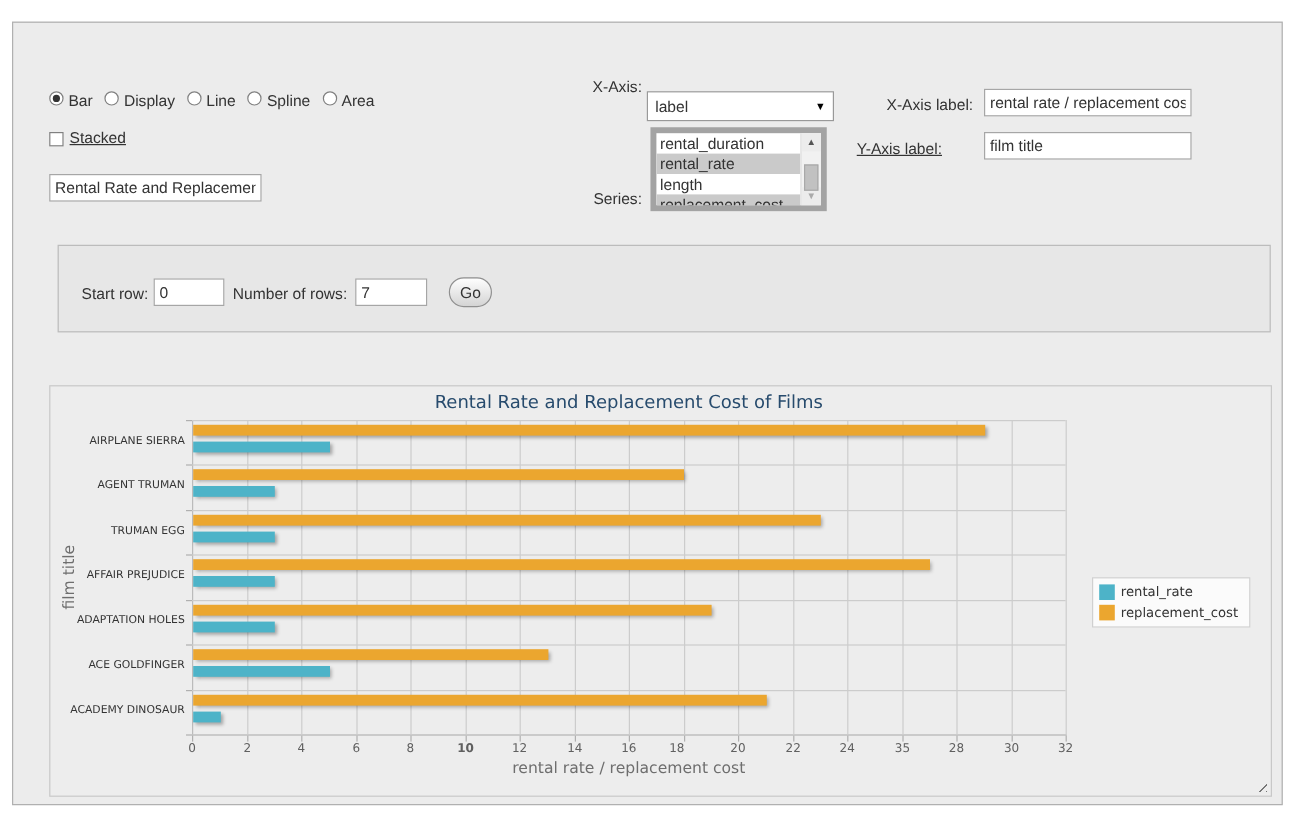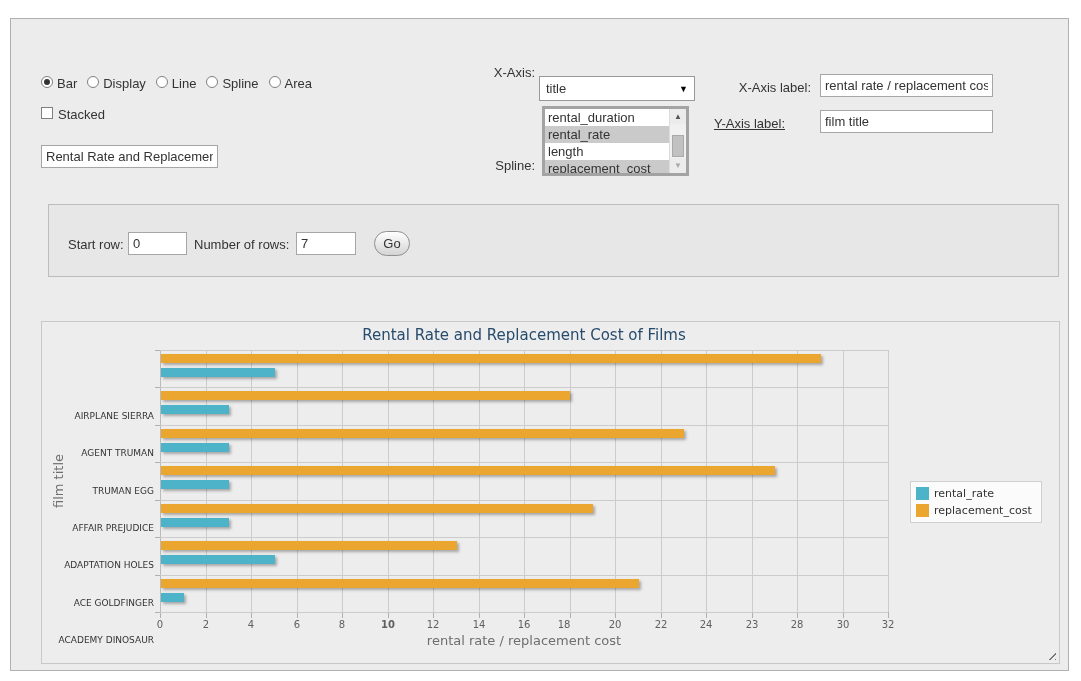--- a/index.html
+++ b/index.html
@@ -10,35 +10,35 @@
   .frame { position: absolute; left: 10px; top: 18px; width: 1059px; height: 653px;
            background: #ececec; border: 1px solid #b0b0b0; }
   .legend-tab { position: absolute; left: 30px; top: 7px; background: #fff; border: 1px solid #c9c9c9;
                 box-shadow: 2px 2px 4px rgba(0,0,0,.35); padding: 5px 13px; font-weight: bold; font-size: 13px; z-index: 5; }
 
   
   .radio-group { position: absolute; left: 30px; top: 57px; display: flex; align-items: center; gap: 10px; }
   .radio-item { display: inline-flex; align-items: flex-start; gap: 4px; cursor: default; }
   .radio-circle { width: 12px; height: 12px; border: 1px solid #808080; border-radius: 50%; background: #fff; position: relative; flex: none; }
   .radio-circle.checked::after { content: ''; position: absolute; left: 2px; top: 2px; width: 6px; height: 6px; border-radius: 50%; background: #333; }
-  .check-row { position: absolute; left: 30px; top: 88px; display: inline-flex; align-items: flex-start; gap: 5px; }
+  .check-row { position: absolute; left: 30px; top: 88px; display: inline-flex; align-items: flex-end; gap: 5px; text-decoration: underline; }
   .check-box { width: 12px; height: 12px; border: 1px solid #808080; background: #fff; flex: none; }
 
   .txt { position: absolute; border: 1px solid #a6a6a6; background: #fff; height: 23px; padding: 0 4px;
          font-family: "Liberation Sans", sans-serif; font-size: 13px; color: #333; }
   .lbl { position: absolute; white-space: nowrap; }
   .lbl.r { text-align: right; }
 
   .select-fake { position: absolute; left: 528px; top: 57px; width: 156px; height: 25px; background: #fff;
                  border: 1px solid #999; display: flex; align-items: center; padding: 0 6px; }
   .select-fake .sel-text { flex: 1; overflow: hidden; white-space: nowrap; }
   .select-arrow { font-size: 9px; color: #000; flex: none; }
 
   .listbox { position: absolute; left: 531px; top: 87px; width: 147px; height: 70px; background: #fff;
-             border: 3px solid #a3a3a3; display: flex; }
+             border: 5px solid #a3a3a3; display: flex; }
   .lb-options { flex: 1; overflow: hidden; }
   .lb-option { height: 17px; line-height: 17px; padding: 0 3px; white-space: nowrap; overflow: hidden; }
   .lb-option.selected { background: #cacaca; }
   .lb-scroll { width: 17px; flex: none; background: #f1f1f1; border-left: 1px solid #dcdcdc; display: flex; flex-direction: column; position: relative; }
   .lb-btn { height: 15px; font-size: 8px; text-align: center; line-height: 15px; background: #ececec; color: #555; }
   .lb-btn.dim { color: #aaa; }
   .lb-thumb { position: absolute; left: 2px; top: 26px; width: 12px; height: 22px; background: #c1c1c1; border: 1px solid #a9a9a9; }
 
   
   .panel { position: absolute; left: 37px; top: 185px; width: 1011px; height: 73px; background: #e7e7e7; border: 1px solid #bcbcbc; }
@@ -48,21 +48,21 @@
   
   .chart-box { position: absolute; left: 30px; top: 302px; width: 1019px; height: 343px; background: #ededed; border: 1px solid #c8c8c8; }
   .chart-font { font-family: "DejaVu Sans", sans-serif; }
   .chart-title { position: absolute; left: 0; top: 4px; width: 964px; text-align: center; font-size: 15px; color: #274b6d; }
   .plot { position: absolute; left: 118px; top: 28px; width: 728px; height: 262px; }
   .gridline-v { position: absolute; top: 0; width: 1px; height: 100%; background: #ccc; }
   .gridline-h { position: absolute; left: 0; width: 100%; height: 1px; background: #ccc; }
   .axis-line-x { position: absolute; left: 118px; top: 290px; width: 729px; height: 1px; background: #b0b0b0; }
   .axis-line-y { position: absolute; left: 118px; top: 28px; width: 1px; height: 263px; background: #bbb; }
   .bar { position: absolute; height: 9px; box-shadow: 2px 2px 3px rgba(0,0,0,.3); }
-  .cat-label { position: absolute; left: 2px; width: 110px; text-align: right; font-size: 9px; color: #333; margin-top: 48px; }
+  .cat-label { position: absolute; left: 2px; width: 110px; text-align: right; font-size: 9px; color: #333; }
   .tick-x { position: absolute; width: 1px; height: 5px; background: #b0b0b0; top: 291px; }
   .tick-y { position: absolute; width: 5px; height: 1px; background: #b0b0b0; left: 113px; }
   .tick-label { position: absolute; top: 297px; width: 30px; text-align: center; font-size: 10px; color: #606060; }
   .xaxis-title { position: absolute; left: 118px; top: 311px; width: 728px; text-align: center; font-size: 13px; color: #6e6e6e; }
   .yaxis-title { position: absolute; left: -103px; top: 151px; width: 240px; height: 16px; text-align: center;
                  transform: rotate(-90deg); font-size: 13px; color: #6e6e6e; }
   .chart-legend { position: absolute; left: 868px; top: 159px; background: #fbfbfb; border: 1px solid #d0d0d0;
                   padding: 5px 9px 5px 5px; display: flex; flex-direction: column; gap: 4px; font-size: 11px; }
   .legend-item { display: flex; align-items: center; gap: 5px; white-space: nowrap; }
   .legend-swatch { width: 13px; height: 13px; flex: none; }
@@ -101,25 +101,25 @@
 
     <div class="check-row">
       <span class="check-box"></span>
       <span>Stacked</span>
     </div>
 
     <input class="txt" style="left: 30px; top: 126px; width: 177px;" value="Rental Rate and Replacement Cost of Films">
 
     <div class="lbl r" style="left:429px; top:46px; width:95px;">X-Axis:</div>
     <div class="select-fake">
-      <span class="sel-text">title</span>
+      <span class="sel-text">label</span>
       <span class="select-arrow">▼</span>
     </div>
 
-    <div class="lbl r" style="left:429px; top:139px; width:95px;">Spline:</div>
+    <div class="lbl r" style="left:429px; top:139px; width:95px;">Series:</div>
     <div class="listbox">
       <div class="lb-options">
           <div class="lb-option">rental_duration</div>
           <div class="lb-option selected">rental_rate</div>
           <div class="lb-option">length</div>
           <div class="lb-option selected">replacement_cost</div>
         </div>
       <div class="lb-scroll">
         <div class="lb-btn">▲</div>
         <div style="flex:1"></div>
@@ -225,21 +225,21 @@
         <div class="tick-label" style="left: 467px;">16</div>
         <div class="tick-x" style="left: 528px;"></div>
         <div class="tick-label" style="left: 507px;">18</div>
         <div class="tick-x" style="left: 573px;"></div>
         <div class="tick-label" style="left: 558px;">20</div>
         <div class="tick-x" style="left: 619px;"></div>
         <div class="tick-label" style="left: 604px;">22</div>
         <div class="tick-x" style="left: 664px;"></div>
         <div class="tick-label" style="left: 649px;">24</div>
         <div class="tick-x" style="left: 710px;"></div>
-        <div class="tick-label" style="left: 695px;">23</div>
+        <div class="tick-label" style="left: 695px;">35</div>
         <div class="tick-x" style="left: 755px;"></div>
         <div class="tick-label" style="left: 740px;">28</div>
         <div class="tick-x" style="left: 801px;"></div>
         <div class="tick-label" style="left: 786px;">30</div>
         <div class="tick-x" style="left: 846px;"></div>
         <div class="tick-label" style="left: 831px;">32</div>
         <div class="cat-label" style="top: 41px;">AIRPLANE SIERRA</div>
         <div class="cat-label" style="top: 78px;">AGENT TRUMAN</div>
         <div class="cat-label" style="top: 116px;">TRUMAN EGG</div>
         <div class="cat-label" style="top: 153px;">AFFAIR PREJUDICE</div>

